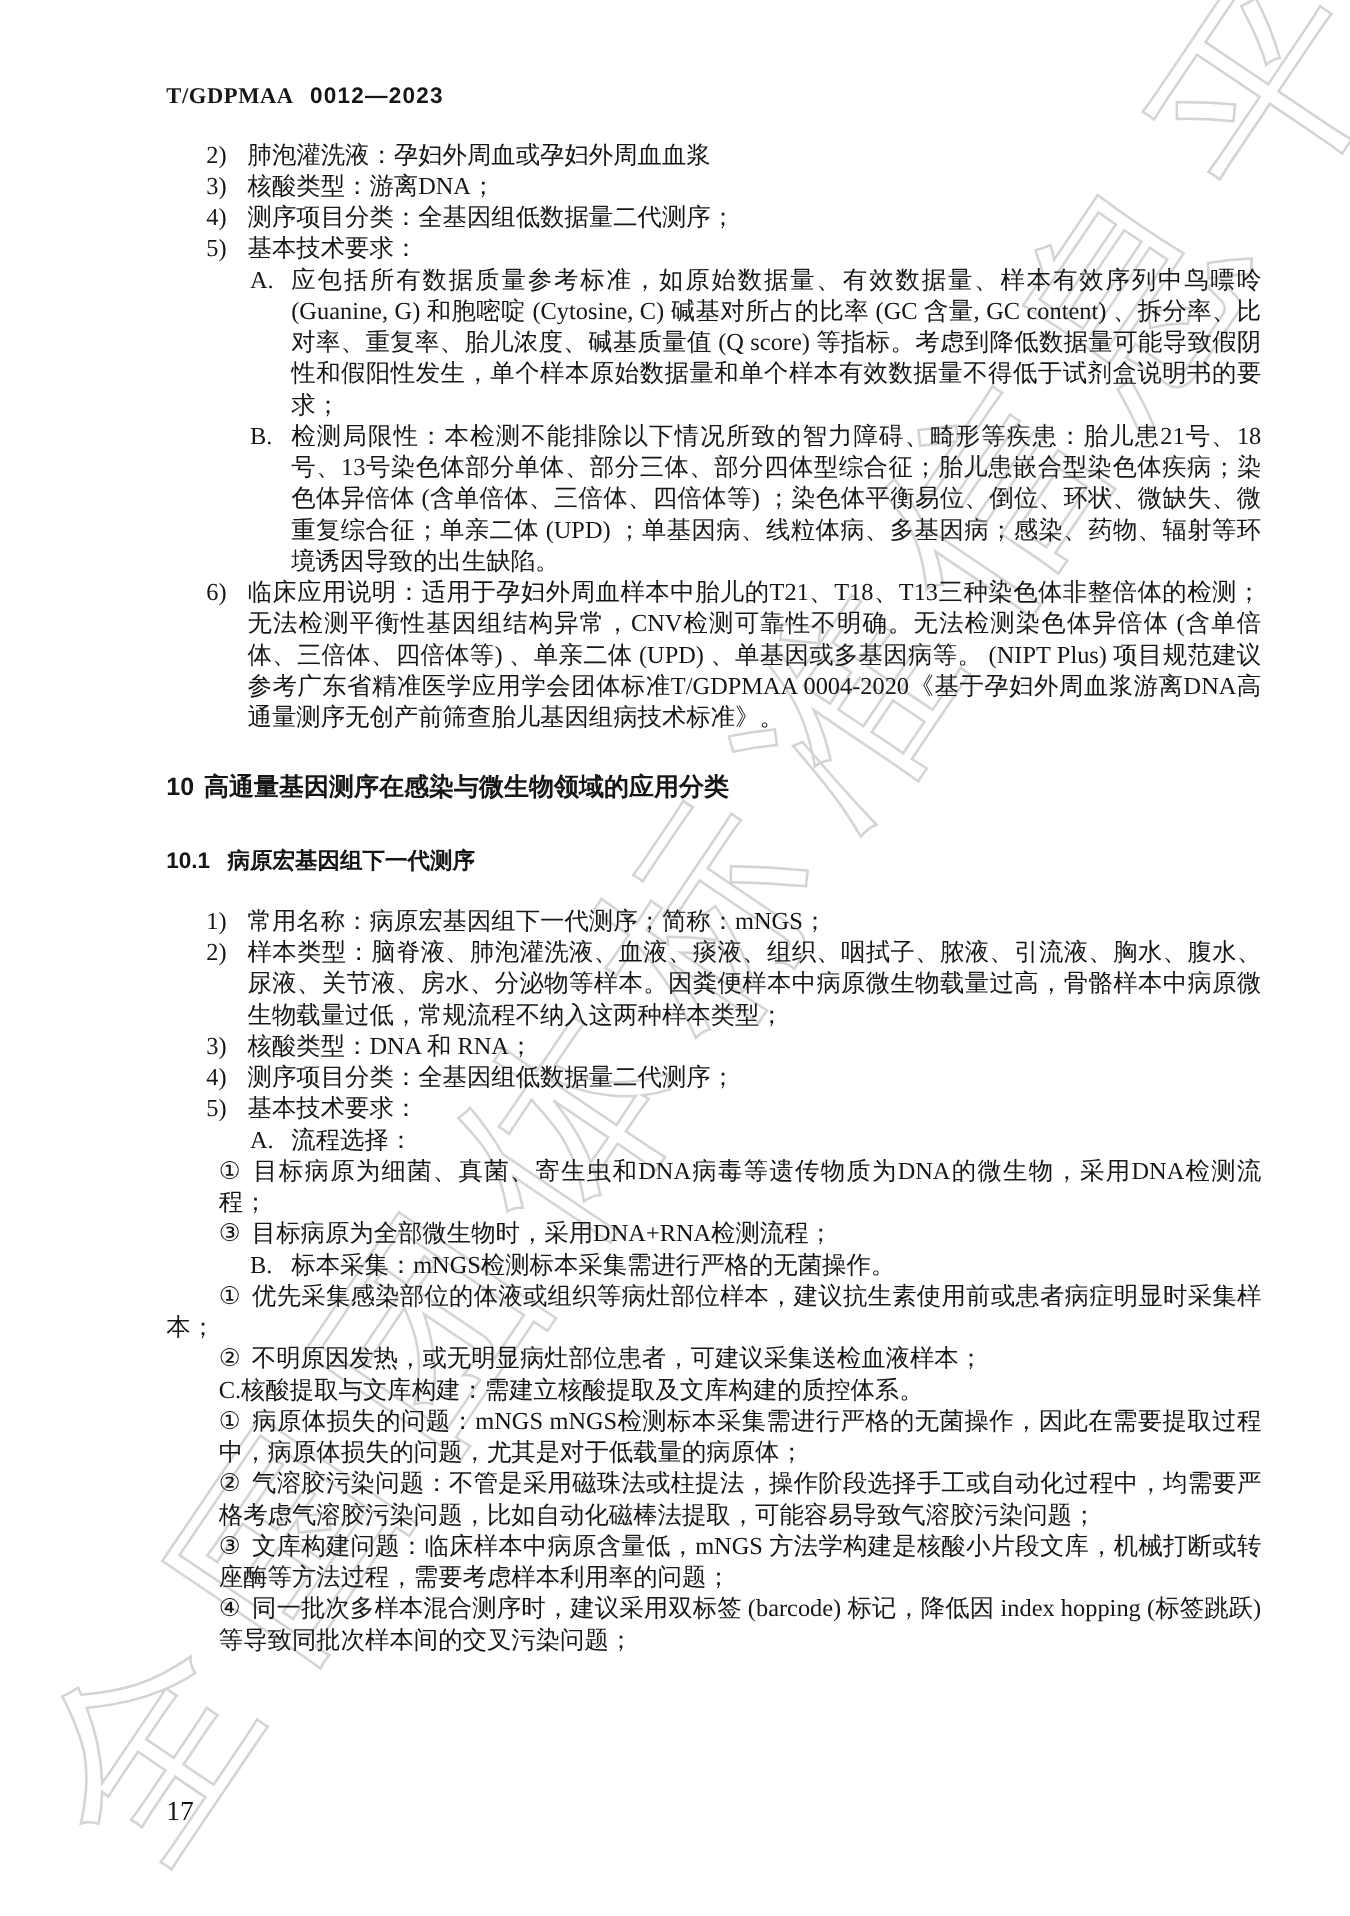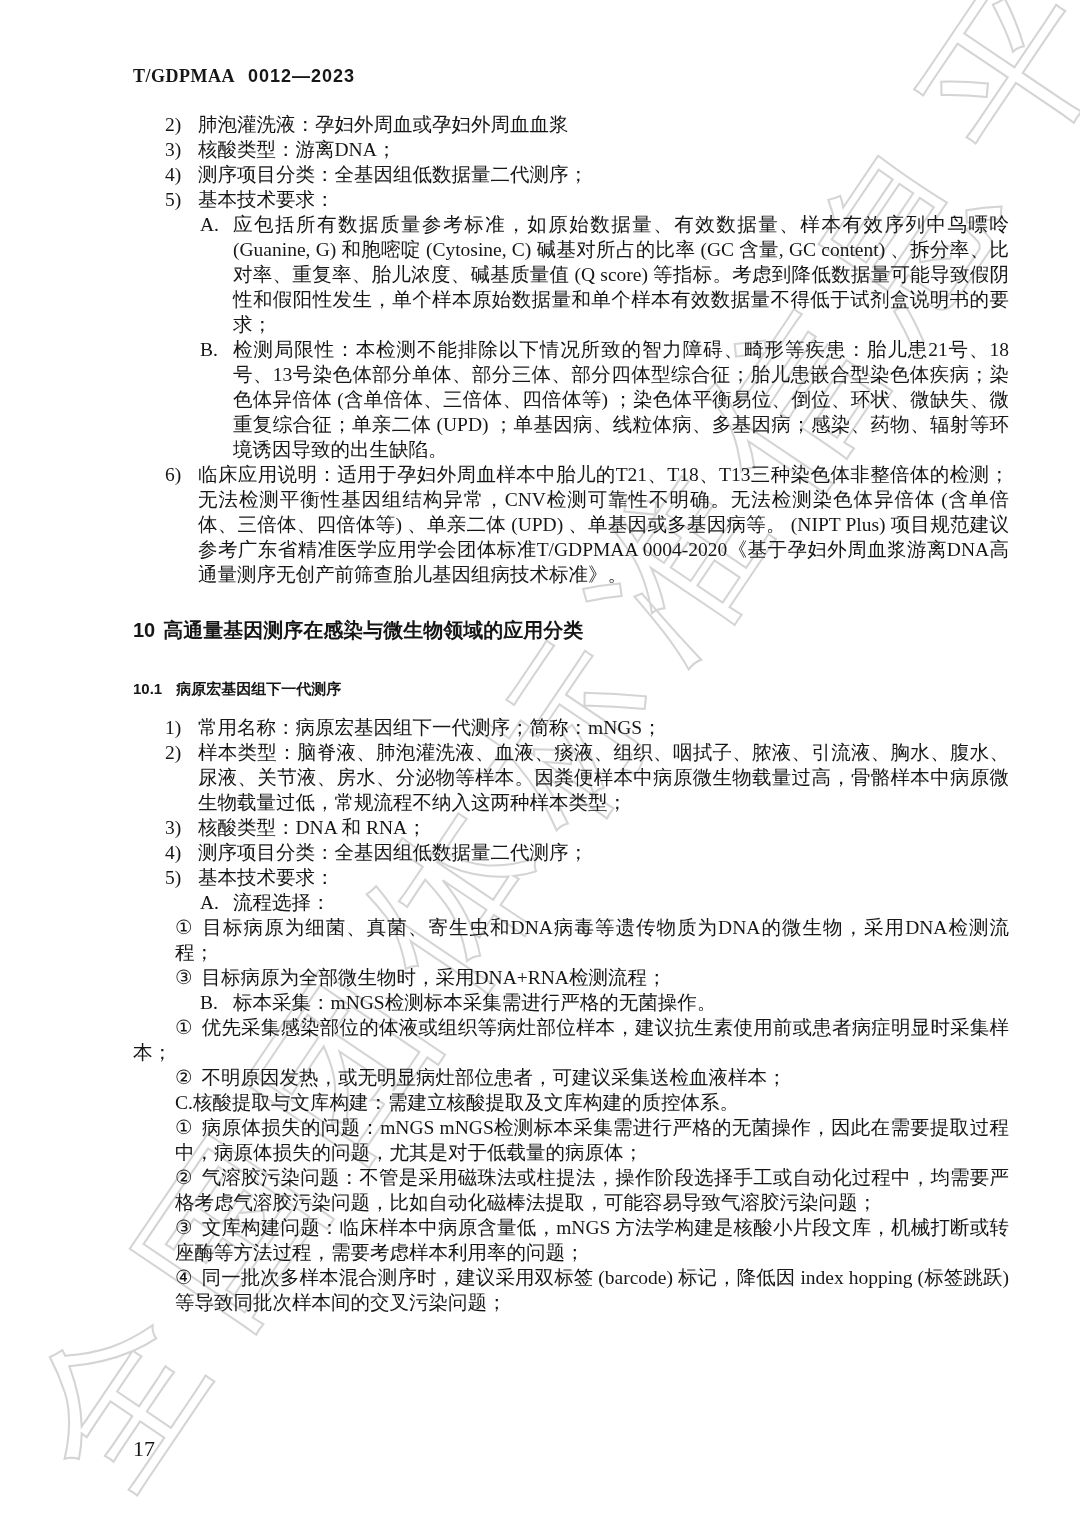--- a/index.html
+++ b/index.html
@@ -32,21 +32,21 @@
   .circ .cn { margin-right:9px; }
   .circ.flush { margin-left:0; text-indent:42px; }
   .cpara { margin:0 0 0 42px; text-align:justify; }
   .h10 {
     font-family:"Liberation Sans","DejaVu Sans",sans-serif; font-weight:bold;
     font-size:20px; margin:30px 0 0 0; line-height:26px;
   }
   .h10 .hnum { margin-right:8px; }
   .h101 {
     font-family:"Liberation Sans","DejaVu Sans",sans-serif; font-weight:bold;
-    font-size:15px; margin:33px 0 14px 0; line-height:25px;
+    font-size:18px; margin:33px 0 24px 0; line-height:25px;
   }
   .h101 .hnum { margin-right:14px; }
   .footer { position:absolute; left:133px; top:1436px; font-size:22px; }
 </style>
 </head>
 <body>
 
 <div class="page">
 
   <svg class="wm" viewBox="0 0 1080 1533" xmlns="http://www.w3.org/2000/svg">

